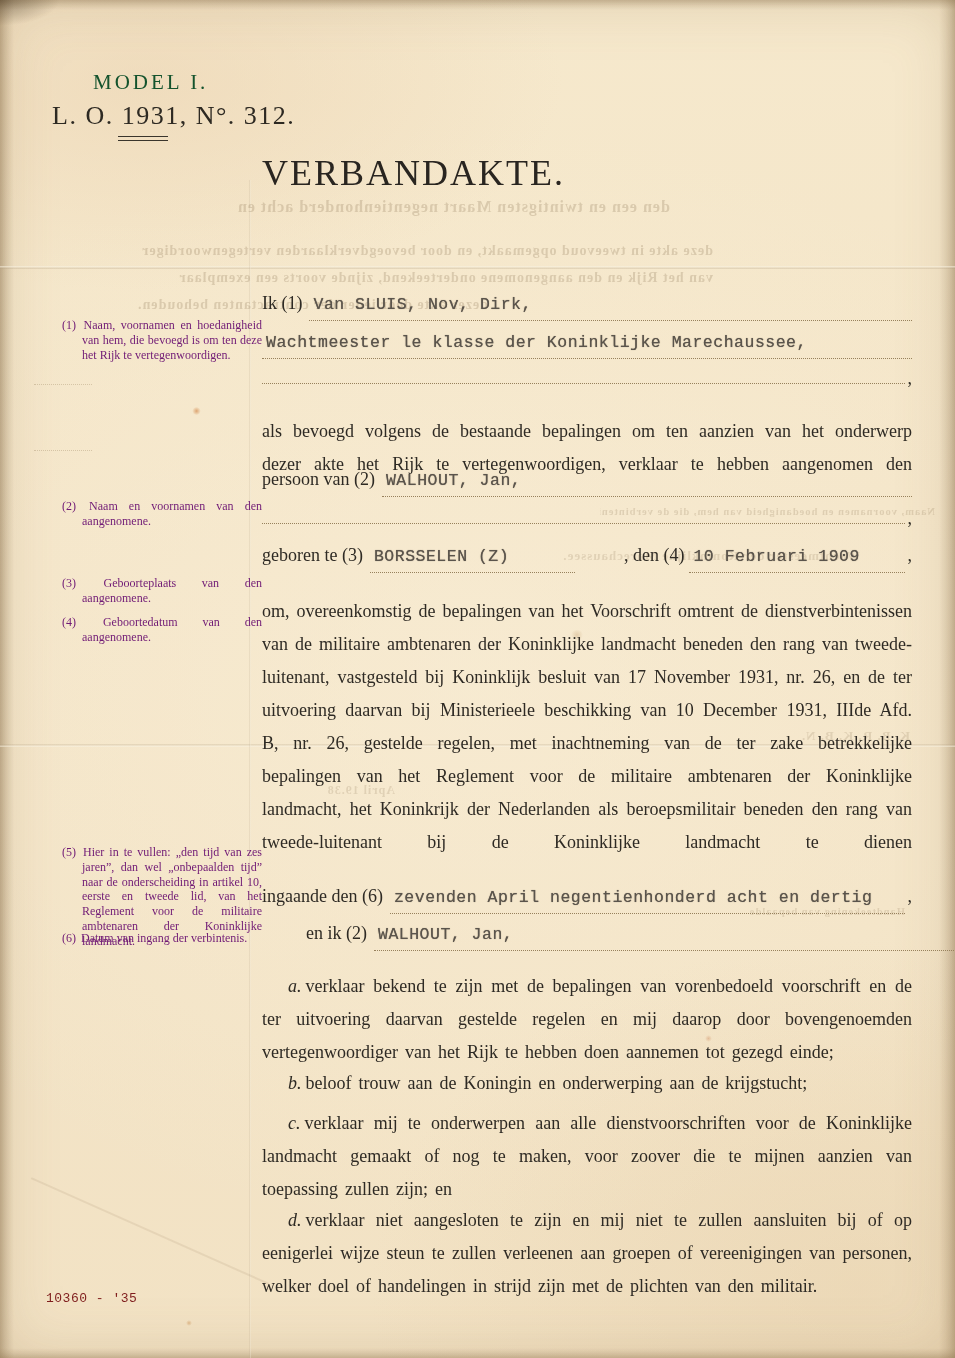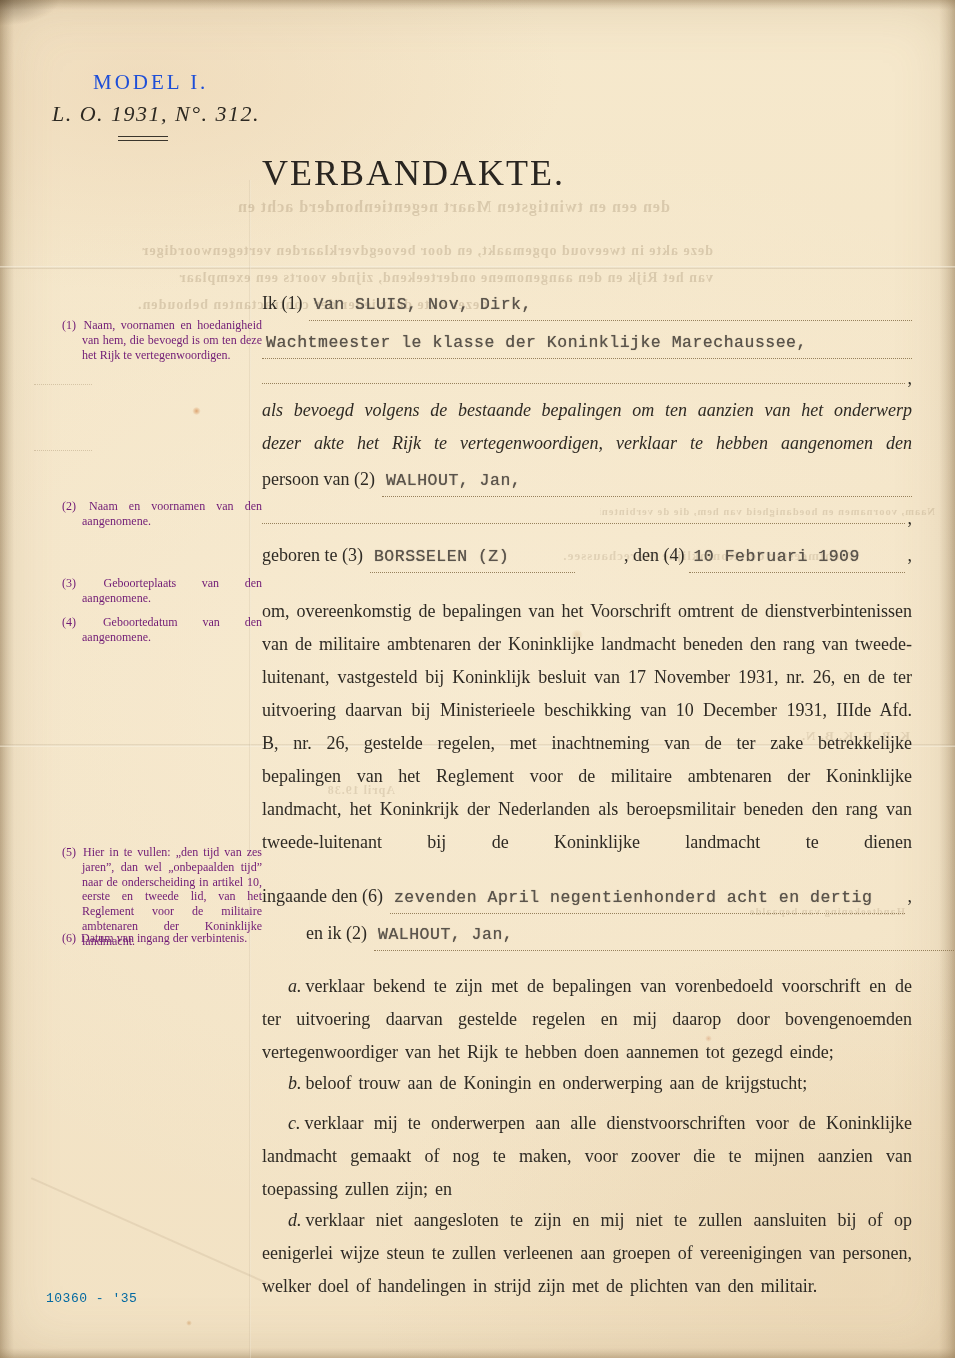--- a/index.html
+++ b/index.html
@@ -27,22 +27,22 @@
   .crease-v1{left:249px;top:180px;width:2px;height:1178px;background:linear-gradient(90deg,rgba(120,92,55,.14),rgba(255,250,235,.4));}
   .crease-d1{left:20px;top:1230px;width:260px;height:2px;background:rgba(120,92,55,.10);transform:rotate(24deg);}
   
   .stain{position:absolute;border-radius:50%;pointer-events:none;}
   .stain1{left:192px;top:407px;width:9px;height:8px;background:radial-gradient(circle,rgba(200,110,40,.55),rgba(200,110,40,0) 70%);}
   .stain2{left:186px;top:1320px;width:6px;height:6px;background:radial-gradient(circle,rgba(190,120,50,.4),transparent 70%);}
   .stain3{left:570px;top:630px;width:14px;height:10px;background:radial-gradient(circle,rgba(170,120,60,.25),transparent 70%);}
   .stain4{left:705px;top:1035px;width:7px;height:7px;background:radial-gradient(circle,rgba(190,100,50,.3),transparent 70%);}
 
   
-  .model1{position:absolute;left:93px;top:70px;font-size:21px;letter-spacing:3px;color:#1d4ed8;}
-  .model2{position:absolute;left:52px;top:101px;font-size:22px;letter-spacing:1.5px;color:#2d2922;font-style:italic;}
+  .model1{position:absolute;left:93px;top:70px;font-size:21px;letter-spacing:3px;color:#14532d;}
+  .model2{position:absolute;left:52px;top:101px;font-size:26px;letter-spacing:1.5px;color:#2d2922;}
   .rule2{position:absolute;left:118px;top:136px;width:50px;height:3px;border-top:1px solid #3a352c;border-bottom:1px solid #3a352c;}
   .doctitle{position:absolute;left:262px;top:152px;width:650px;font-size:36px;letter-spacing:2px;color:#292520;}
 
   
   .note{position:absolute;left:62px;width:180px;font-size:12px;line-height:14.8px;color:#701a75;
         text-align:justify;text-indent:-20px;padding-left:20px;margin-top:32px;}
   .note .nnum{padding-right:2px;}
   .n1{top:286px;} .n2{top:467px;} .n3{top:544px;} .n4{top:583px;} .n5{top:813px;} .n6{top:899px;}
 
   
@@ -56,28 +56,28 @@
   .typed{font-family:"Liberation Mono","DejaVu Sans Mono",monospace;font-size:16.5px;color:#5a544c;
          letter-spacing:.5px;text-shadow:0 0 .8px rgba(90,80,66,.85);padding:0 4px;white-space:pre;}
   .comma{padding-left:3px;}
 
   .para{position:absolute;left:0;width:650px;font-size:18px;line-height:33px;text-align:justify;word-spacing:2.5px;color:#2e2a24;}
   .fj{text-align-last:justify;}
   .clause{text-indent:26px;}
   .cl{font-style:italic;padding-right:4px;}
 
   .r-ik{top:288px;} .r-rank{top:326px;} .r-b1{top:363px;}
-  .p-bevoegd{top:376px;font-style:italic;}
+  .p-bevoegd{top:397px;}
   .r-persoon{top:464px;} .r-b2{top:503px;} .r-geboren{top:540px;}
   .p-om{top:577px;}
   .r-voor{top:842px;} .r-ingaande{top:881px;} .r-enik{top:918px;margin-left:44px;}
   .p-a{top:952px;} .p-b{top:1049px;} .p-c{top:1089px;} .p-d{top:1186px;}
 
   .printcode{position:absolute;left:46px;top:1291px;font-family:"Liberation Mono","DejaVu Sans Mono",monospace;
-             font-size:13px;color:#0369a1;letter-spacing:.5px;}
+             font-size:13px;color:#7f1d1d;letter-spacing:.5px;}
 
   
   .bt{position:absolute;color:#8d7656;opacity:.26;filter:blur(.7px);transform:scaleX(-1);
       font-weight:bold;letter-spacing:1px;pointer-events:none;white-space:nowrap;overflow:hidden;}
   .bt0{top:198px;left:70px;width:600px;font-size:16px;}
   .bt1{top:243px;left:58px;width:655px;font-size:14px;}
   .bt2{top:270px;left:58px;width:655px;font-size:14px;}
   .bt3{top:297px;left:58px;width:430px;font-size:14px;}
   .bt4{top:506px;left:600px;width:335px;font-size:10.5px;opacity:.22;}
   .bt5{top:548px;left:430px;width:430px;font-size:13px;opacity:.2;}

